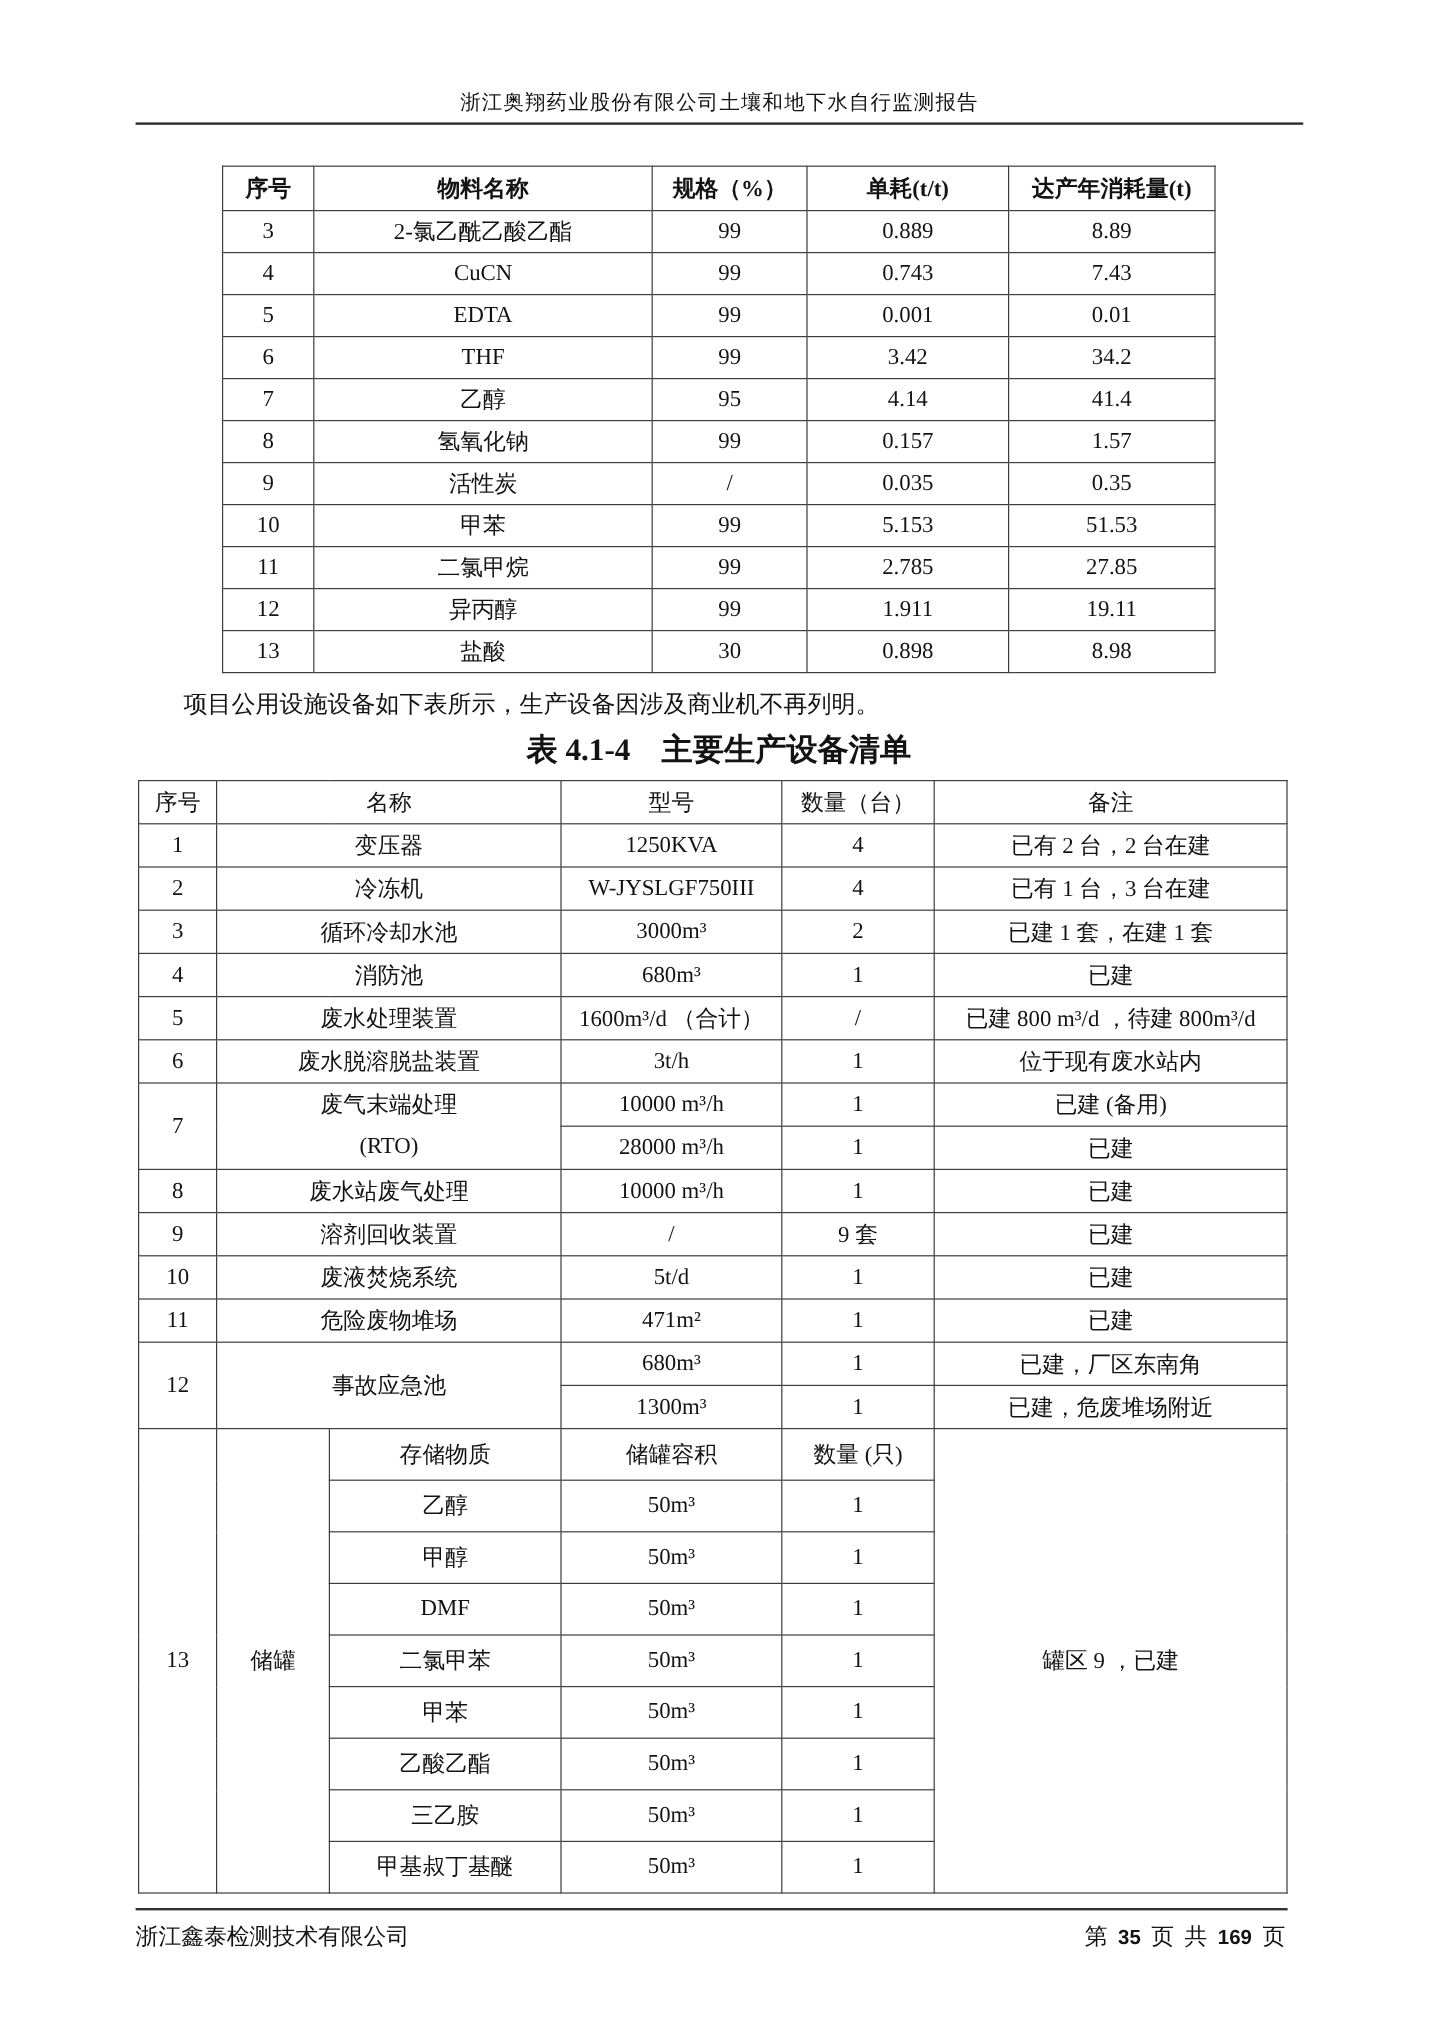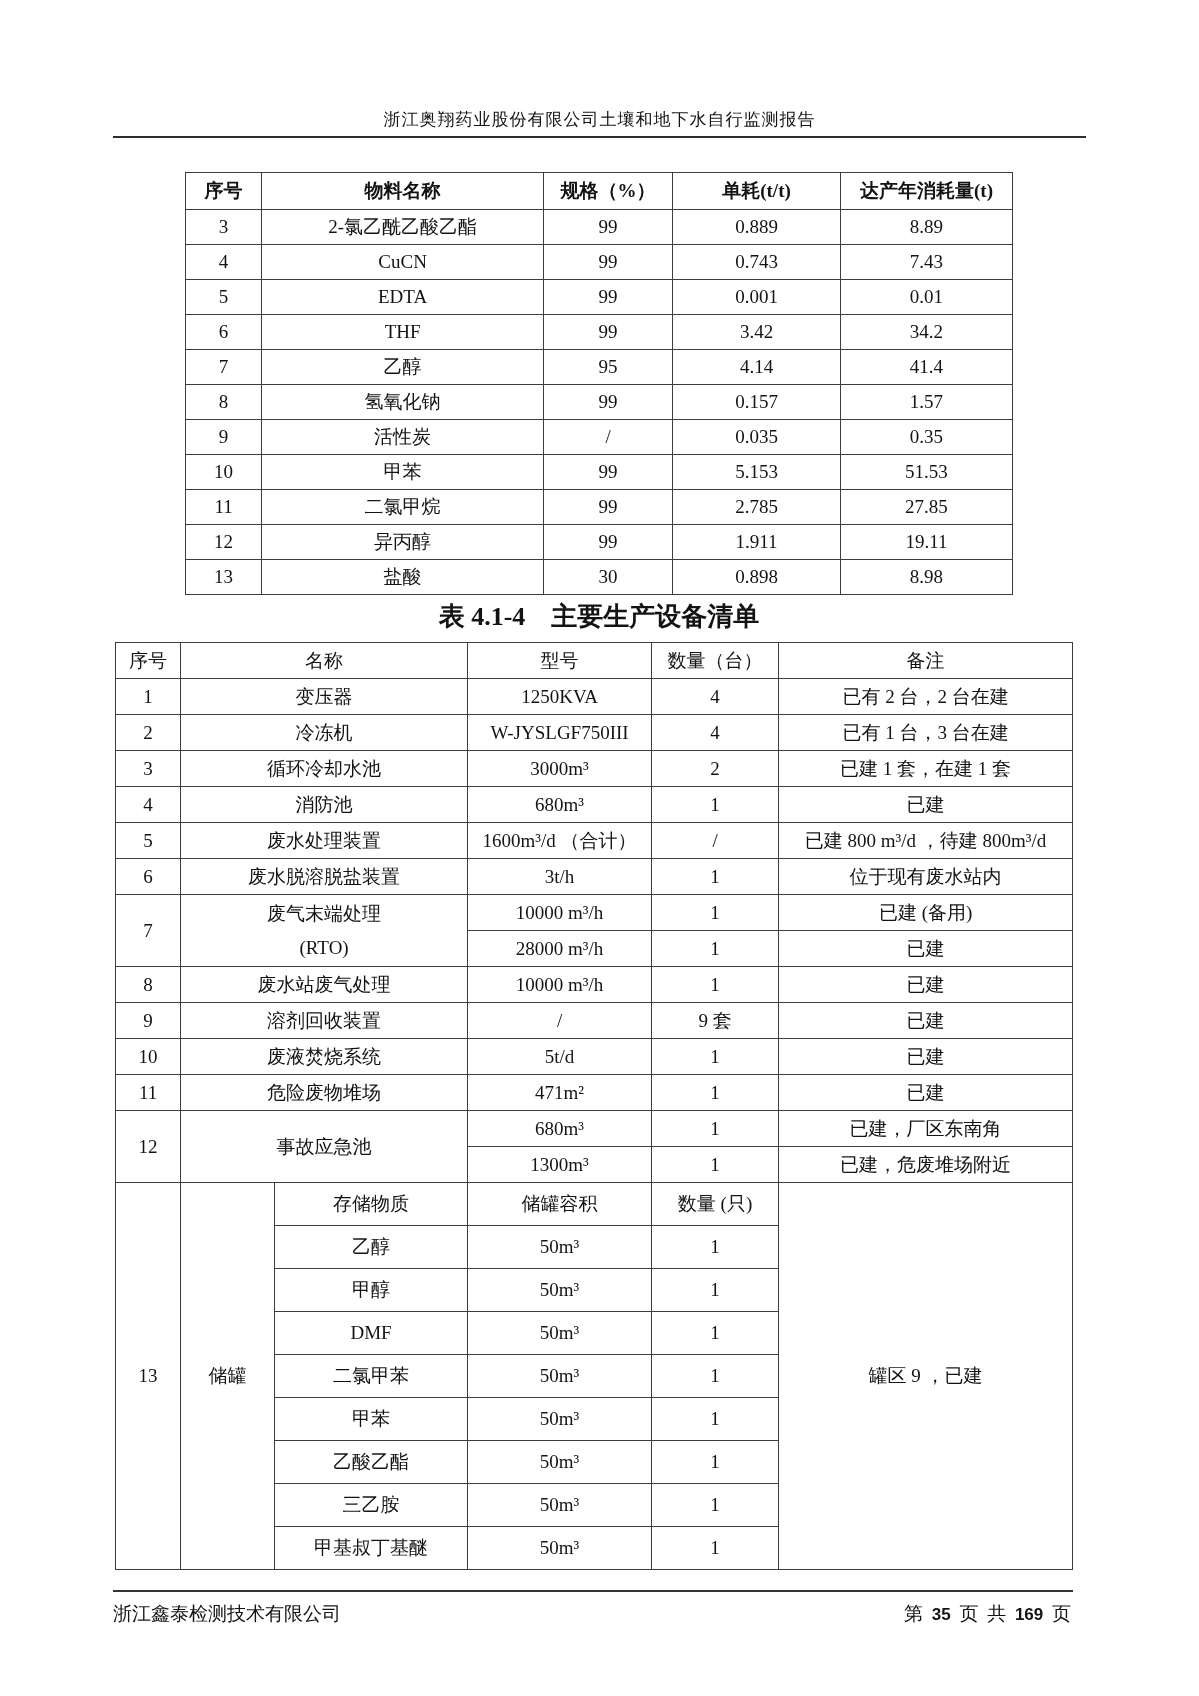--- a/index.html
+++ b/index.html
@@ -8,21 +8,21 @@
     position: relative;
     width: 1199px;
     height: 1696px;
     background: #ffffff;
     font-family: "Liberation Serif", "DejaVu Serif", serif;
     color: #131313;
     overflow: hidden;
   }
   .header-title {
     text-align: center;
-    padding-top: 108px;
+    padding-top: 74px;
     font-size: 17px;
     letter-spacing: 1px;
   }
   .header-rule {
     margin: 5px 113px 0 113px;
     border-bottom: 2.5px solid #2e2e2e;
   }
   .content { margin: 0 114px 0 113px; }
 
   table { border-collapse: collapse; table-layout: fixed; }
@@ -191,20 +191,21 @@
             <td>13</td>
             <td>盐酸</td>
             <td>30</td>
             <td>0.898</td>
             <td>8.98</td>
           </tr>
 
         </tbody>
     </table>
 
+    <p class="para">项目公用设施设备如下表所示，生产设备因涉及商业机不再列明。</p>
 
     <div class="t2-title">表 4.1-4　主要生产设备清单</div>
 
     <table class="t2">
       <colgroup>
         <col style="width:6.8%">
           <col style="width:9.8%">
           <col style="width:20.2%">
           <col style="width:19.2%">
           <col style="width:13.3%">

